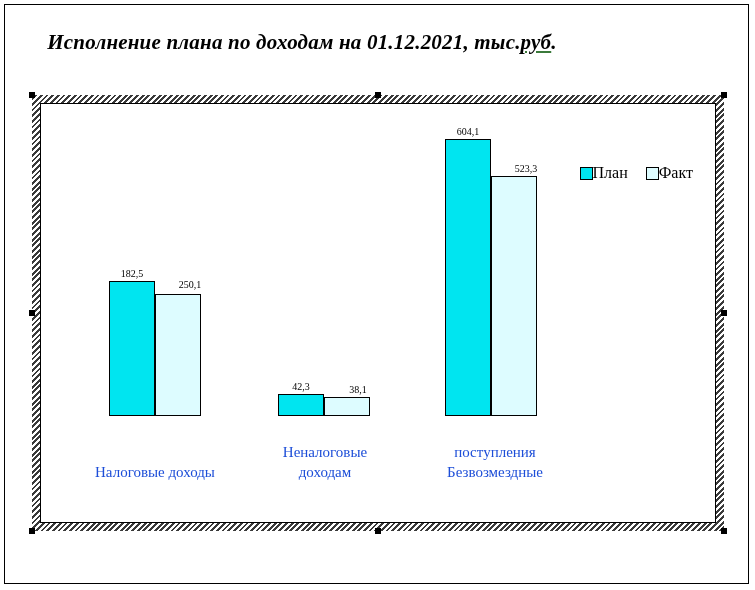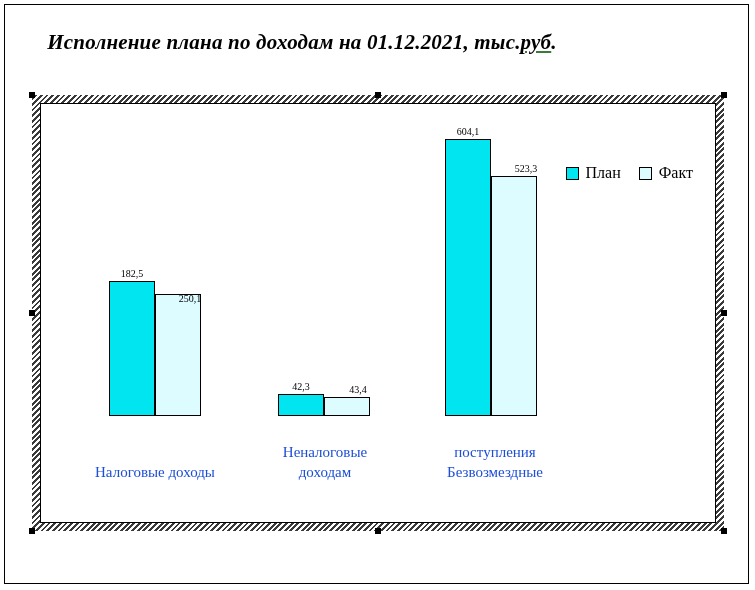--- a/index.html
+++ b/index.html
@@ -127,21 +127,20 @@
     position: absolute;
     right: 22px;
     top: 60px;
     display: flex;
     align-items: center;
     gap: 18px;
   }
   .legend-item {
     display: flex;
     align-items: center;
-    gap: 7px;
     justify-content: center;
   }
   .legend-swatch {
     width: 13px;
     height: 13px;
     border: 1px solid #000000;
     box-sizing: border-box;
   }
   .legend-text {
     font-family: "Liberation Serif", serif;
@@ -169,27 +168,27 @@
         <span class="legend-swatch" style="background:#DDFCFF;"></span>
         <span class="legend-text">Факт</span>
       </div>
     </div>
 
     <div class="plot">
 
       <div class="bar plan" style="left:68px; width:46px; height:135px;"></div>
       <div class="bar fact" style="left:114px; width:46px; height:122px;"></div>
       <div class="bar-label" style="left:62px; bottom:243px; width:58px;">182,5</div>
-      <div class="bar-label" style="left:120px; bottom:218px; width:58px;">250,1</div>
+      <div class="bar-label" style="left:120px; bottom:232px; width:58px;">250,1</div>
       <div class="cat-label" style="left:18px; width:192px;">Налоговые доходы</div>
 
       <div class="bar plan" style="left:237px; width:46px; height:22px;"></div>
       <div class="bar fact" style="left:283px; width:46px; height:19px;"></div>
       <div class="bar-label" style="left:232px; bottom:130px; width:56px;margin-top:24px;">42,3</div>
-      <div class="bar-label" style="left:289px; bottom:127px; width:56px;">43,4</div>
+      <div class="bar-label" style="left:289px; bottom:127px; width:56px;">38,1</div>
       <div class="cat-label" style="left:209px; width:150px;">
         <div>Неналоговые</div>
         <div>доходам</div>
       </div>
 
       <div class="bar plan" style="left:404px; width:46px; height:277px;"></div>
       <div class="bar fact" style="left:450px; width:46px; height:240px;"></div>
       <div class="bar-label" style="left:398px; bottom:385px; width:58px;">604,1</div>
       <div class="bar-label" style="left:456px; bottom:348px; width:58px;margin-top:40px;">523,3</div>
       <div class="cat-label" style="left:370px; width:168px;">

